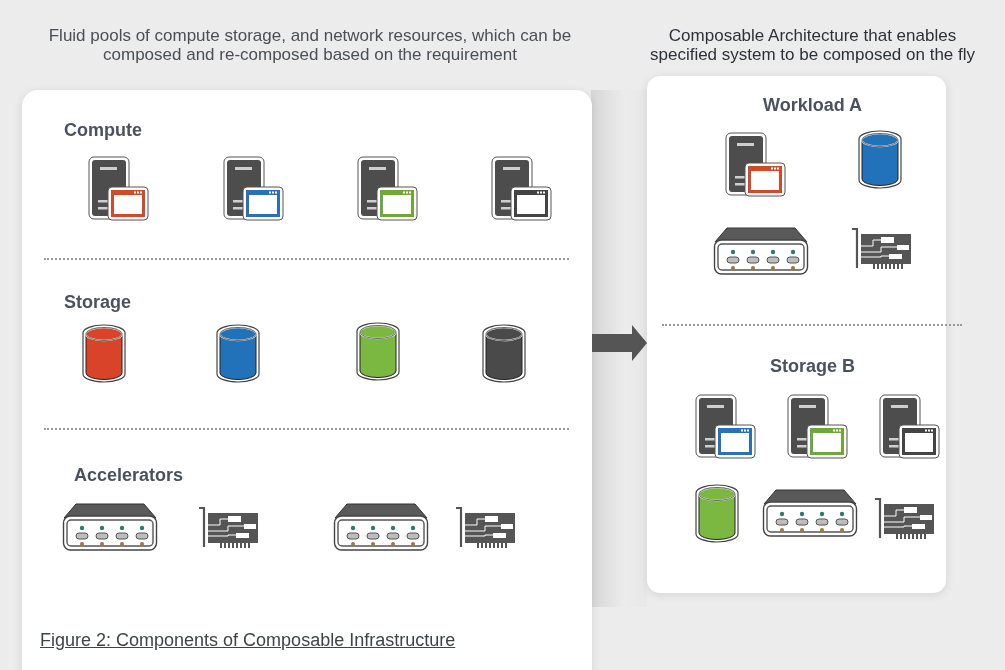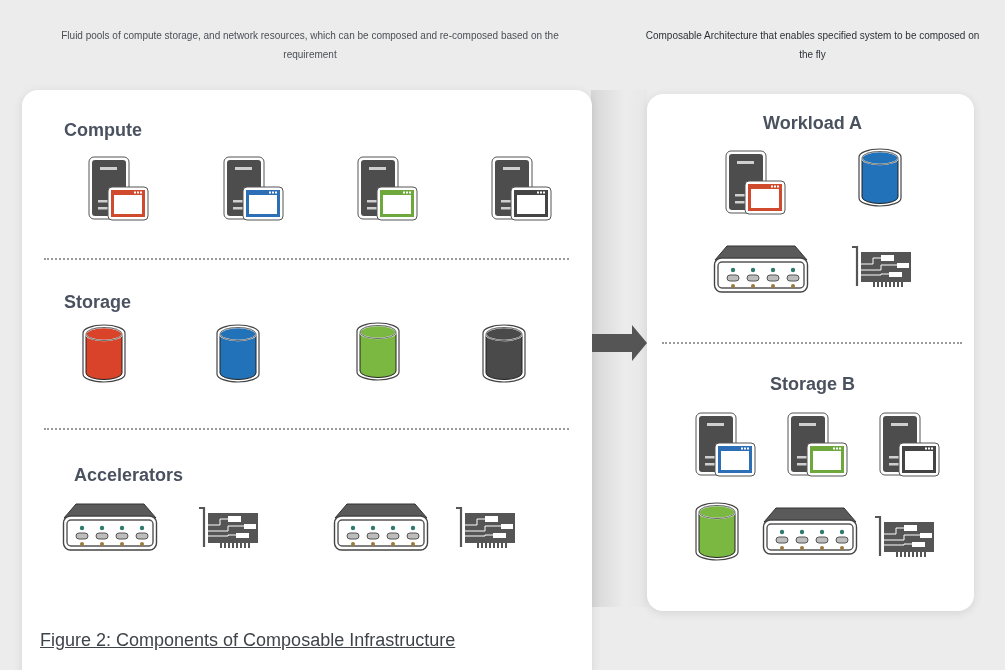--- a/index.html
+++ b/index.html
@@ -3,30 +3,30 @@
 <meta charset="utf-8">
 <style>
   html, body { margin:0; padding:0; }
   body {
     width:1005px; height:670px; overflow:hidden; position:relative;
     background:#ececec;
     font-family:"Liberation Sans", "DejaVu Sans", sans-serif;
   }
   .caption-top {
     position:absolute; text-align:center; color:#4a4f57;
-    font-size:10px; line-height:19px;
+    font-size:17px; line-height:19px;
   }
   #cap-left { left:40px; top:26px; width:540px; }
   #cap-right { left:645px; top:26px; width:335px; color:#2d3138; }
   .panel {
     position:absolute; background:#ffffff; border-radius:16px;
     box-shadow: 0 2px 10px rgba(0,0,0,0.10);
   }
   #panel-left { left:22px; top:90px; width:570px; height:633px; }
-  #panel-right { left:647px; top:94px; width:327px; height:517px; }
+  #panel-right { left:647px; top:76px; width:299px; height:517px;border-radius:13px; }
   .sec-title {
     position:absolute; font-weight:bold; font-size:18px; color:#4a5260;
   }
   .divider {
     position:absolute; height:0; border-top:2px dotted #9a9a9a;
   }
   .icon { position:absolute; }
   #arrow { position:absolute; left:592px; top:325px; }
   #arrow-gap {
     position:absolute; left:591px; top:90px; width:56px; height:517px;

